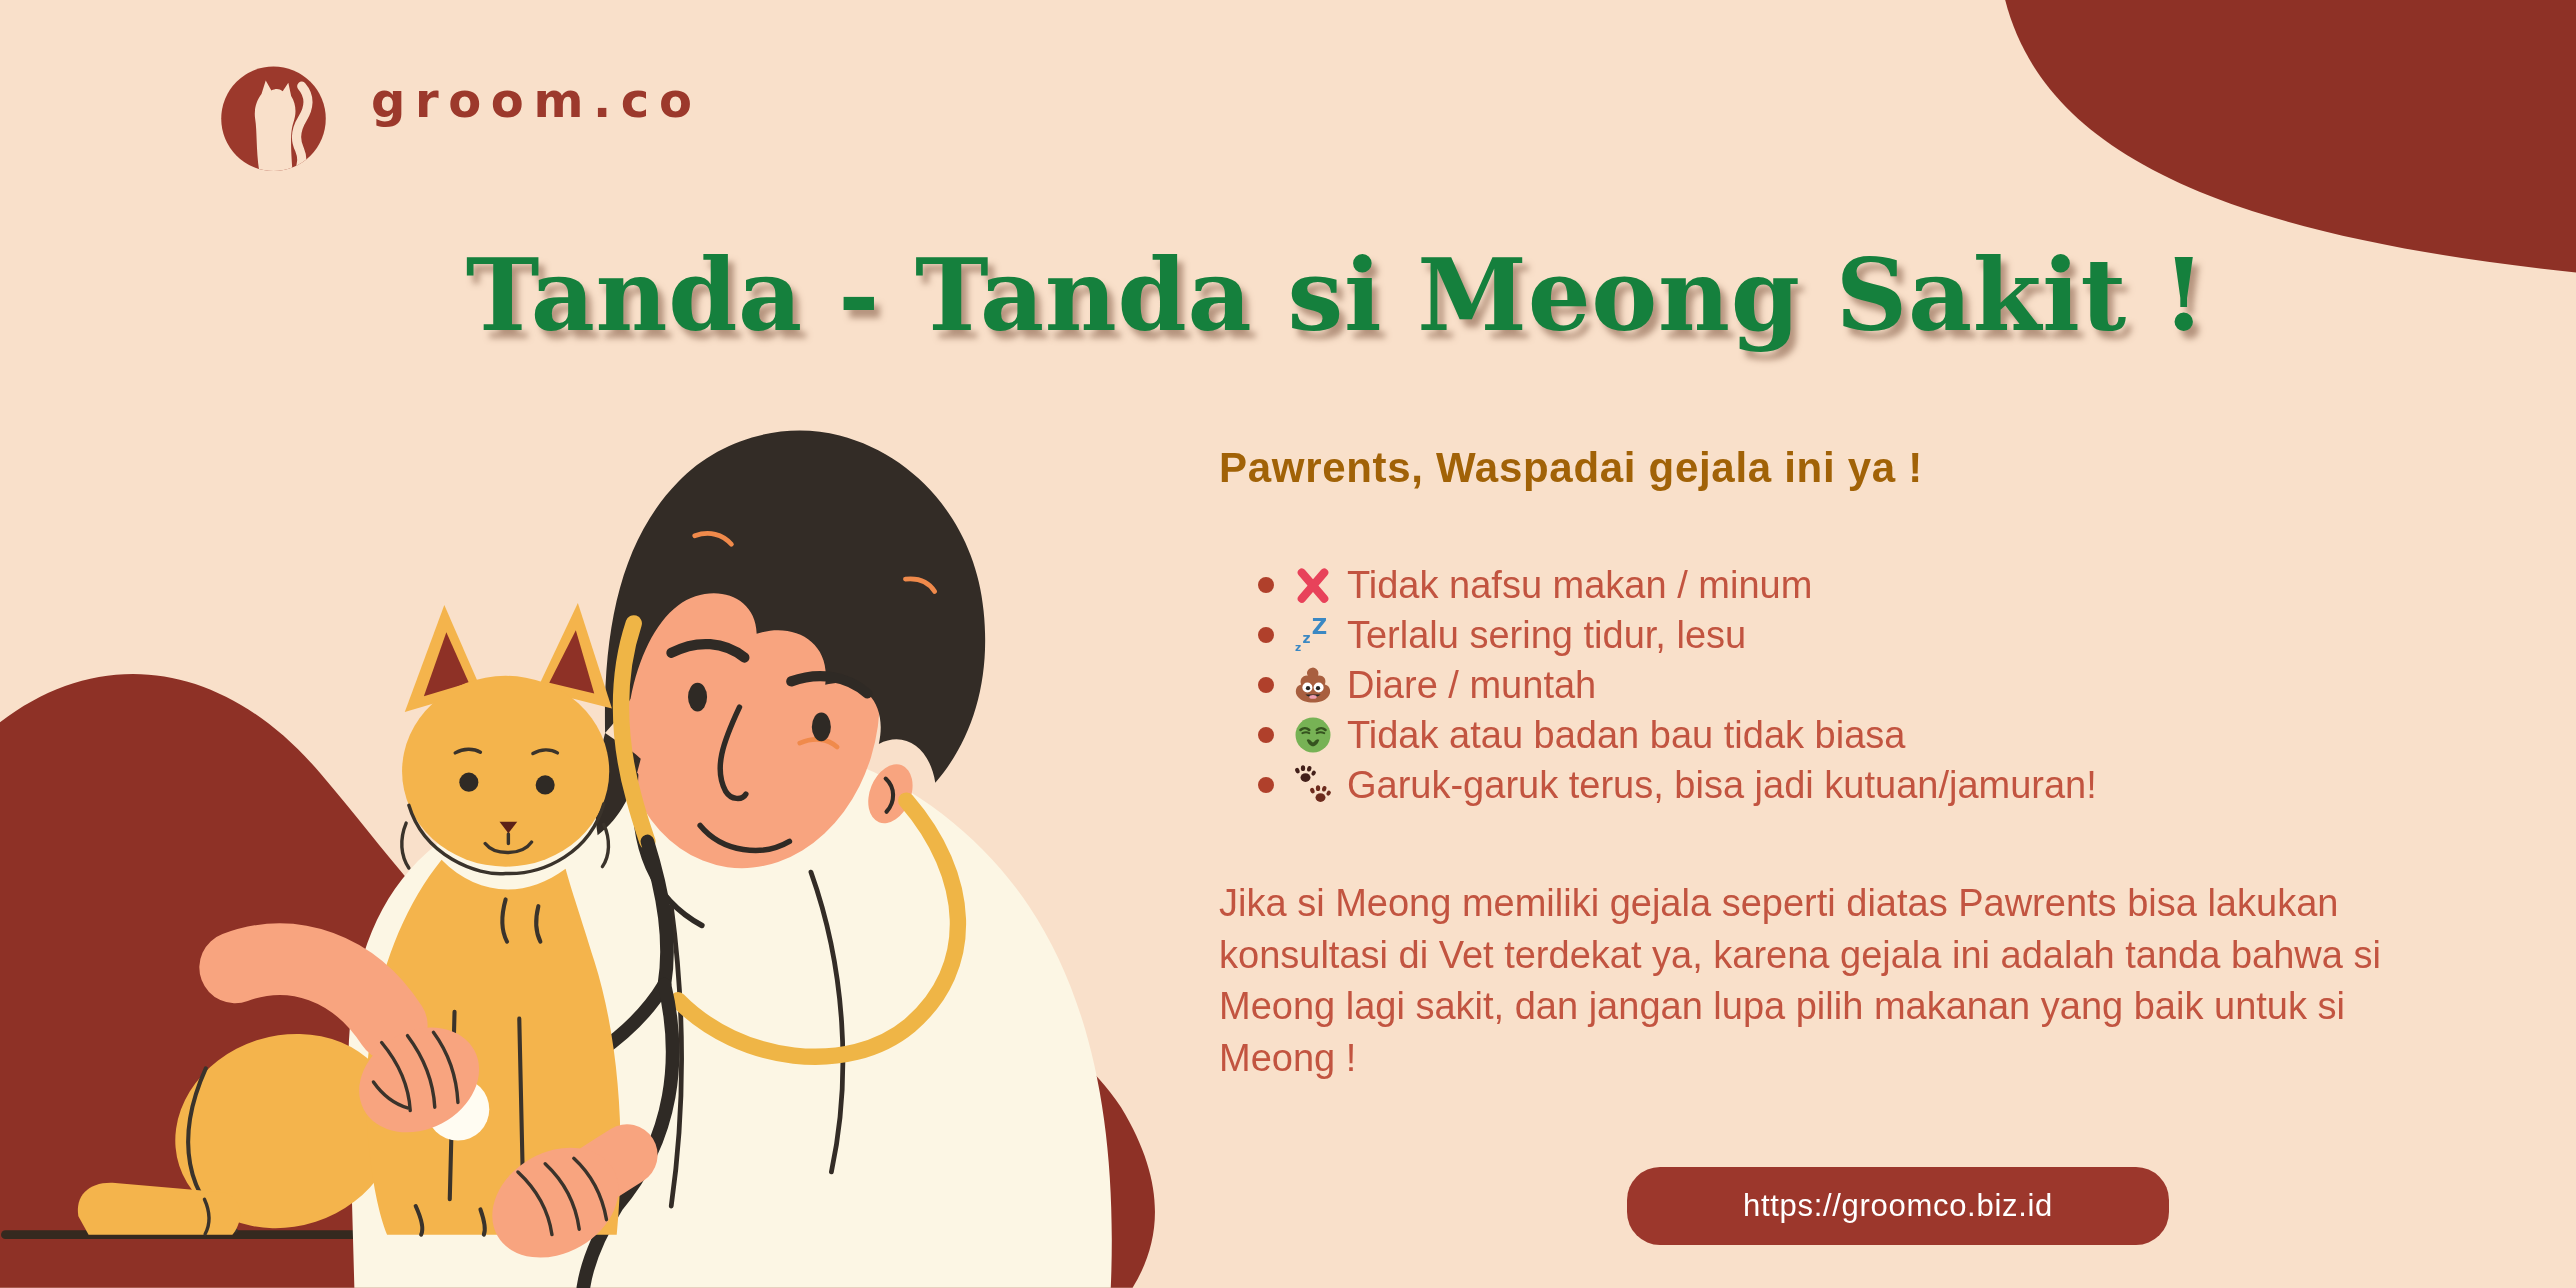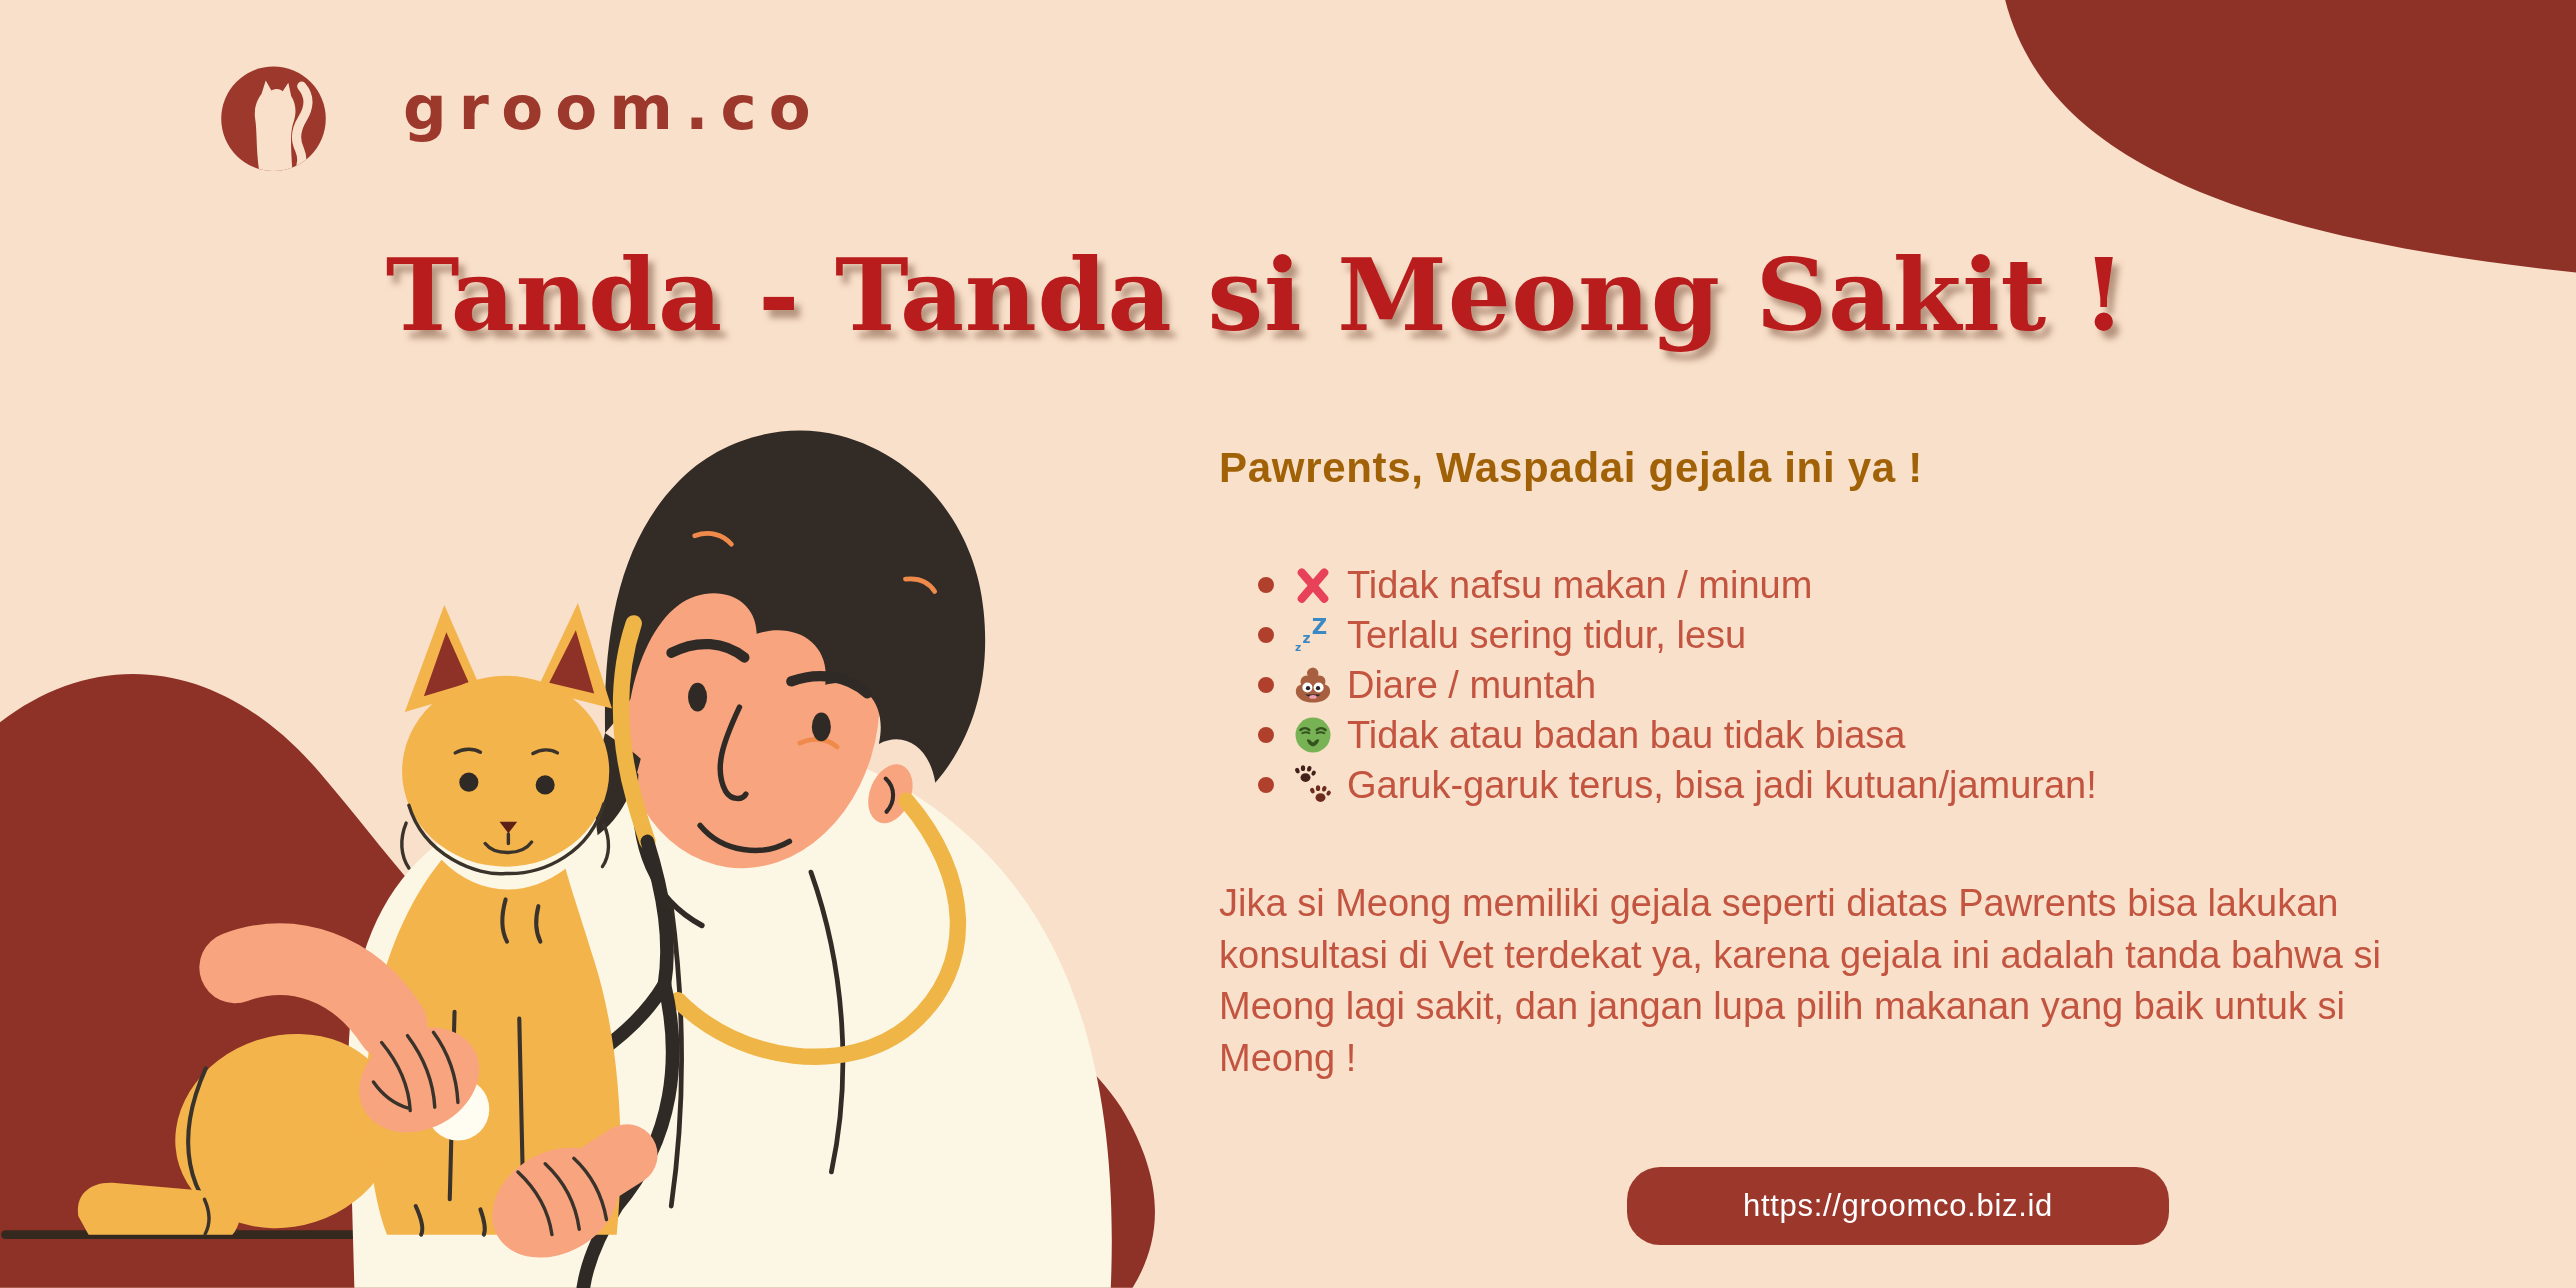--- a/index.html
+++ b/index.html
@@ -4,30 +4,29 @@
 <style>
   html,body{margin:0;padding:0;background:#f9e0ca;}
   #canvas{
     position:relative;width:2576px;height:1288px;overflow:hidden;
     background:#f9e0ca;font-family:"Liberation Sans",sans-serif;
   }
   .abs{position:absolute;}
   
   #logo{left:217px;top:65px;width:113px;height:113px;}
   #brand-name{
-    left:371px;top:72px;font-size:61px;font-weight:bold;
+    left:371px;top:72px;font-size:48px;font-weight:bold;
     letter-spacing:0.20em;color:#9c392c;font-family:"DejaVu Sans",sans-serif;
     white-space:nowrap;
-    margin-left:32px;
   }
   
   #poster-title{
-    left:1256px;top:237px;transform:translateX(-50%);
+    left:1336px;top:237px;transform:translateX(-50%);
     font-family:"DejaVu Serif",serif;font-weight:bold;font-size:99px;
-    color:#b91c1c;white-space:nowrap;letter-spacing:0.7px;
+    color:#15803d;white-space:nowrap;letter-spacing:0.7px;
     text-shadow:6.1px 7.5px 6.1px rgba(125,85,63,0.55);
   }
   
   #symptoms-heading{
     left:1219px;top:444px;font-size:42px;font-weight:bold;color:#a16207;
     white-space:nowrap;letter-spacing:0.7px;
   }
   #symptom-list{
     left:1242px;top:544px;list-style:none;margin:16px;padding:0;
   }

